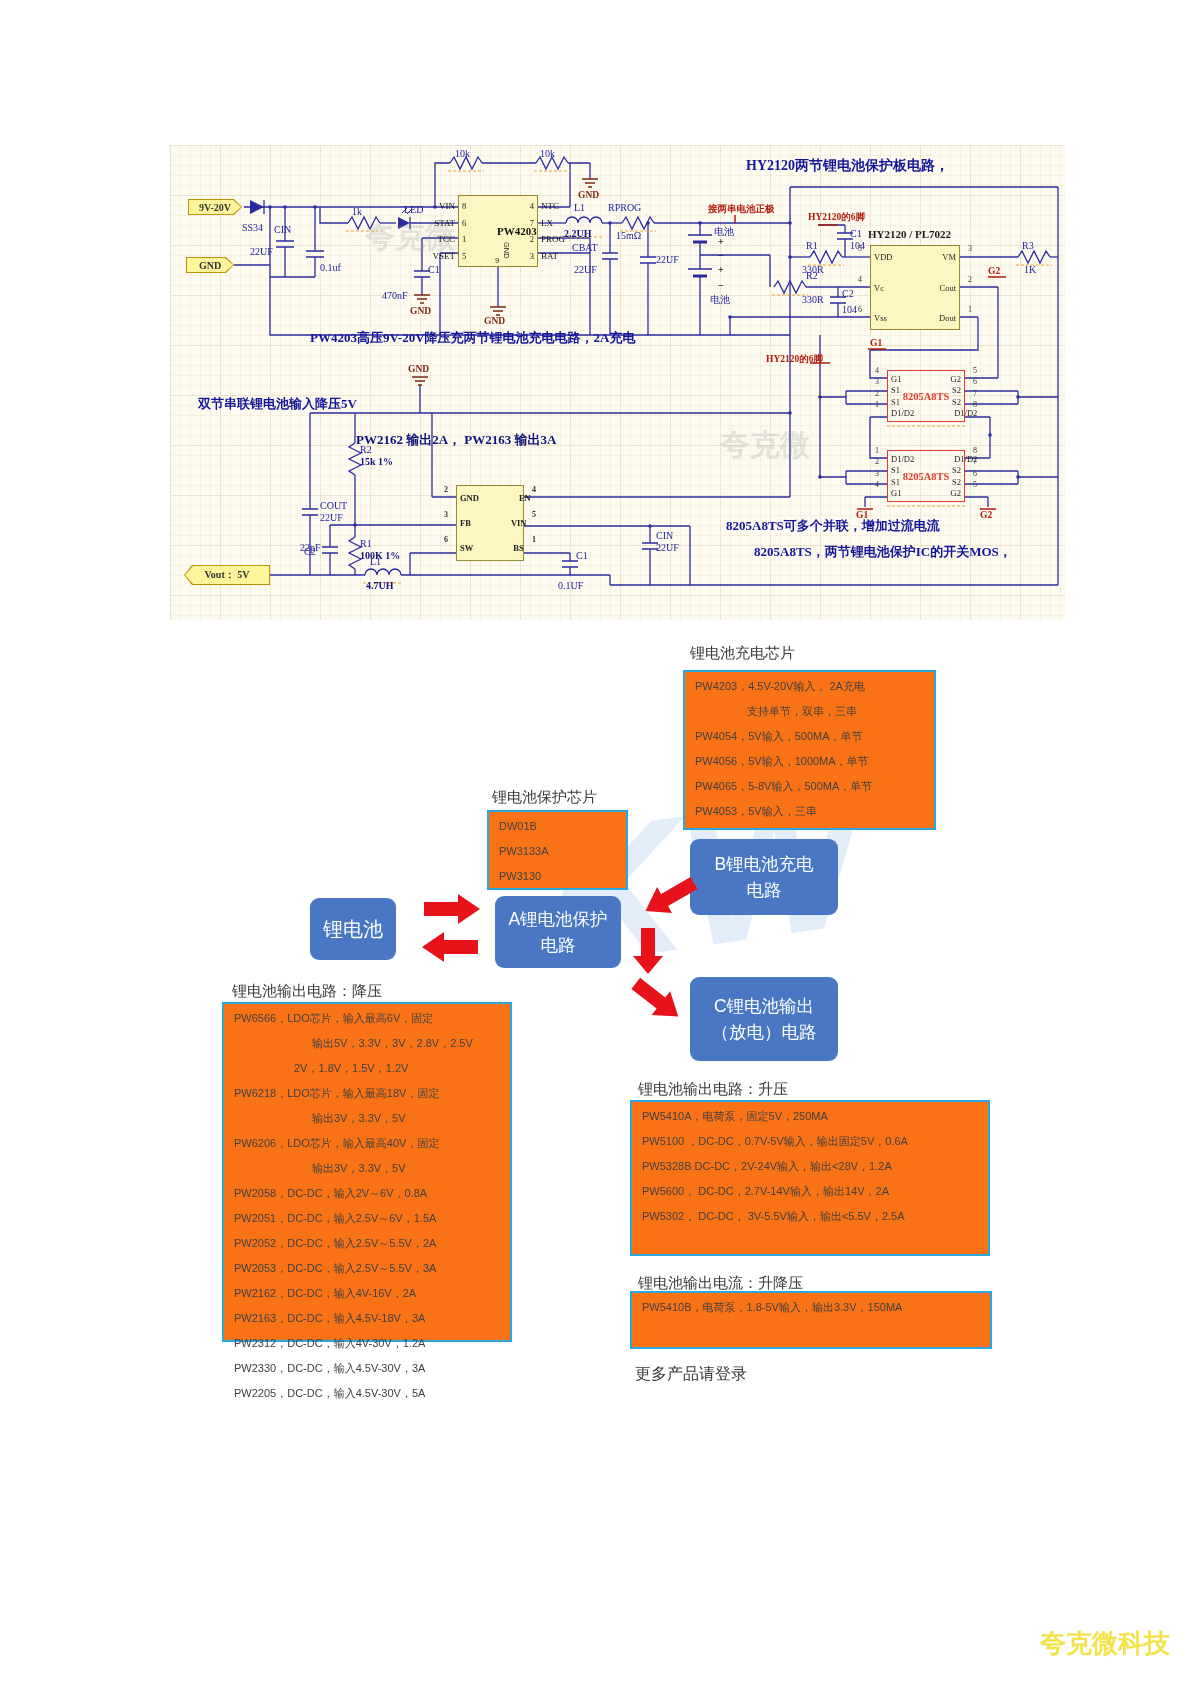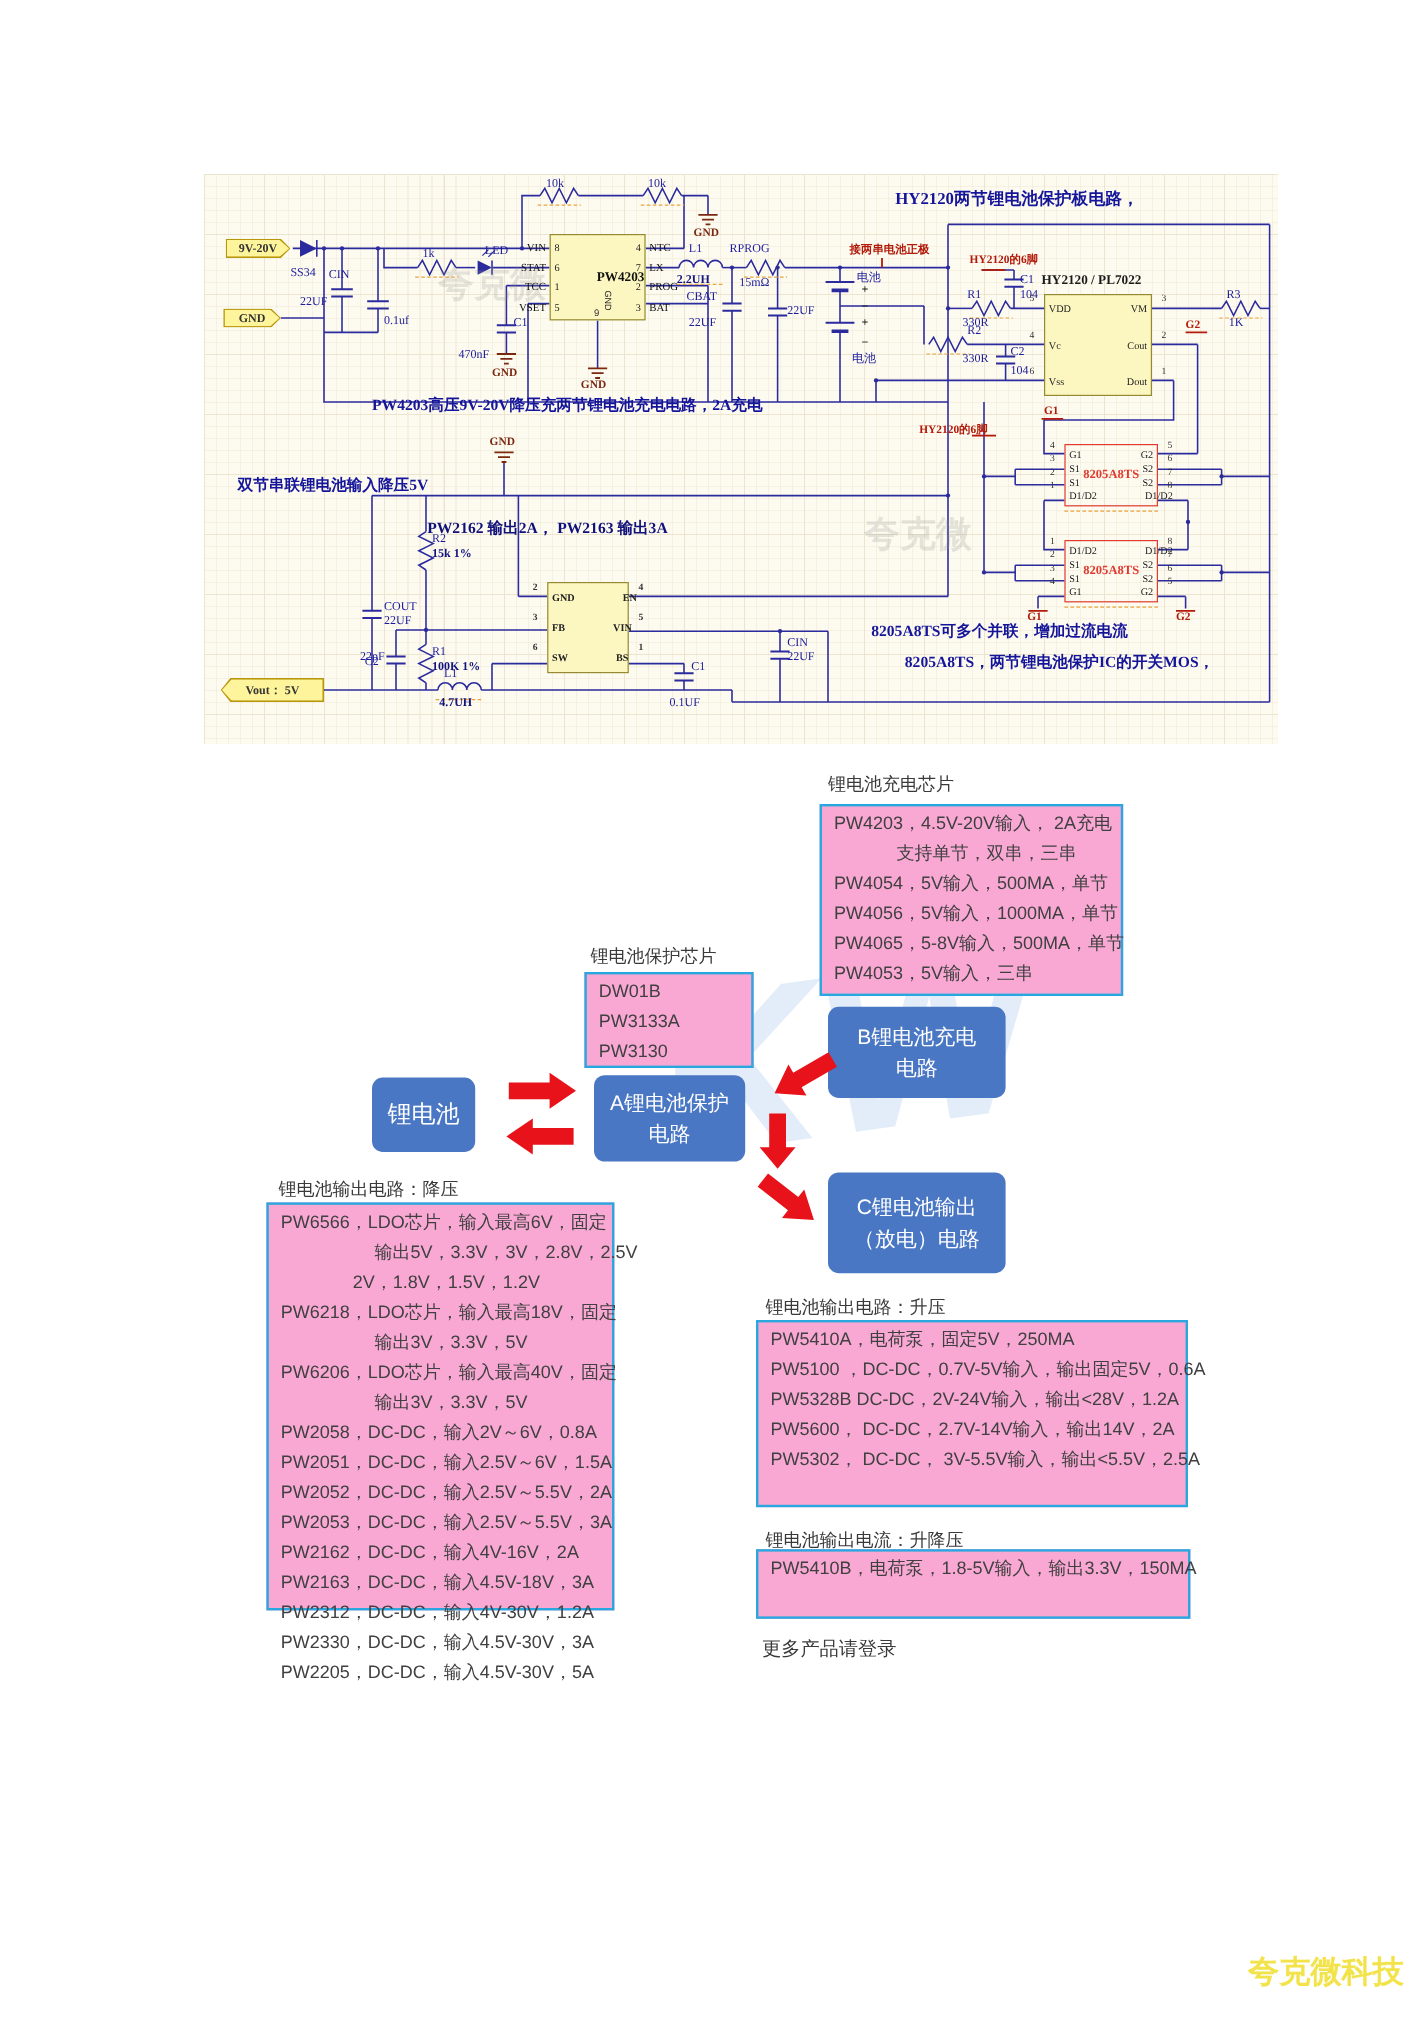--- a/index.html
+++ b/index.html
@@ -22,41 +22,41 @@
   .lbl.gndt{color:#7a2810;font-weight:bold;font-size:9.5px;}
   .lbl.blk{color:#1a1a1a;}
   .note{position:absolute;font:bold 13px "Liberation Serif",serif;color:#15159a;white-space:nowrap;}
   .tagO{position:absolute;}
   .tagO .shape{width:100%;height:100%;background:#b8960a;}
   .tagO .inner{position:absolute;left:1px;top:1px;right:1px;bottom:1px;background:#fdf49c;
      display:flex;align-items:center;justify-content:center;font:bold 10px "Liberation Serif",serif;color:#333;}
   .clipR,.clipR2{clip-path:polygon(0 0,calc(100% - 8px) 0,100% 50%,calc(100% - 8px) 100%,0 100%);}
   .clipL,.clipL2{clip-path:polygon(8px 0,100% 0,100% 100%,8px 100%,0 50%);}
   .ic{position:absolute;background:#fcf7c0;border:1px solid #958a33;box-sizing:border-box;}
-  .cname{position:absolute;width:100%;text-align:right;top:50%;transform:translateY(-50%);
-     font:bold 11px "Liberation Serif",serif;color:#111;}
+  .cname{position:absolute;width:100%;text-align:left;top:50%;transform:translateY(-50%);
+     font:bold 11px "Liberation Serif",serif;color:#111;padding-left:38px;}
   .icrows{display:flex;flex-direction:column;justify-content:space-between;height:100%;
      box-sizing:border-box;}
   .icrow{position:relative;display:flex;justify-content:space-between;align-items:center;
      height:10px;font:8.5px "Liberation Serif",serif;color:#222;padding:0 3px;gap:40px;}
   .icrow .nameL{position:absolute;left:-42px;width:38px;text-align:right;font-size:9px;color:#111;}
   .icrow .nameR{position:absolute;right:-42px;width:38px;text-align:left;font-size:9px;color:#111;}
   .icrow .numL{position:absolute;left:-13px;top:-8px;font-size:8px;color:#333;}
   .icrow .numR{position:absolute;right:-13px;top:-8px;font-size:8px;color:#333;}
   .mos{background:rgba(255,255,255,0.25);border:1.5px solid #e23a2e;}
   .mosname{position:absolute;left:50%;top:50%;transform:translate(-50%,-50%);
      font:bold 10.5px "Liberation Serif",serif;color:#e23a2e;white-space:nowrap;}
   .p9{position:absolute;font-size:8px;color:#333;}
   .rotg{position:absolute;font-size:7.5px;color:#222;transform:rotate(90deg);transform-origin:left top;}
   .wm-cn{position:absolute;color:rgba(140,140,140,0.22);font-size:30px;font-weight:bold;white-space:nowrap;}
 
   
   .hd{position:absolute;font-size:15px;color:#3a3a3a;white-space:nowrap;}
-  .lbox{position:absolute;border:2px solid #2aa7df;background:#f9a8d4;box-sizing:border-box;
-     padding:2px 10px;font-size:15px;color:#404040;}
+  .lbox{position:absolute;border:2px solid #2aa7df;background:#f97316;box-sizing:border-box;
+     padding:2px 10px;font-size:11px;color:#404040;}
   .lbox .row{height:25px;line-height:25px;white-space:nowrap;}
   .lbox .ind{padding-left:78px;}
   .lbox .ind2{padding-left:60px;}
   .lbox .ind3{padding-left:52px;}
   .bluebox{position:absolute;background:#4a77c4;border-radius:9px;color:#fff;
      display:flex;flex-direction:column;align-items:center;justify-content:center;
      font-size:17.5px;line-height:1.5;text-align:center;}
   .bluebox.big{font-size:20px;}
   .arrows{position:absolute;left:0;top:0;width:1190px;height:1683px;pointer-events:none;}
   .kwwm{position:absolute;left:545px;top:770px;font:italic bold 190px "Liberation Sans",sans-serif;

